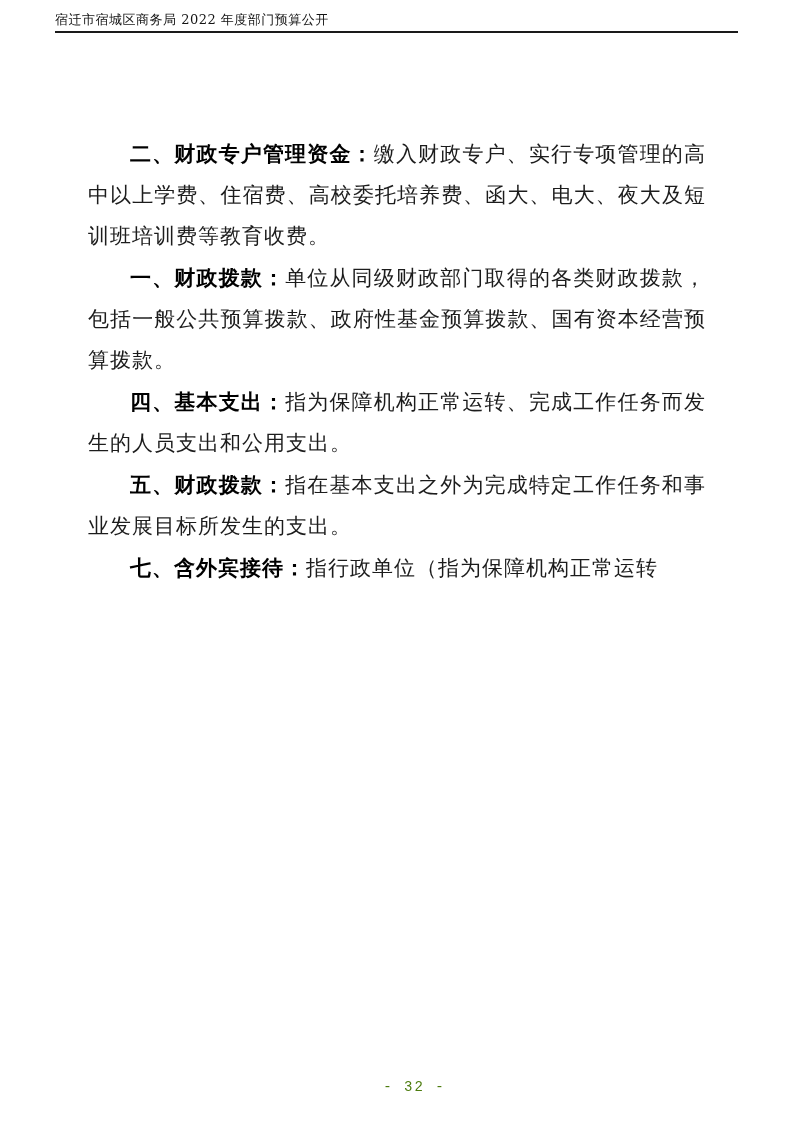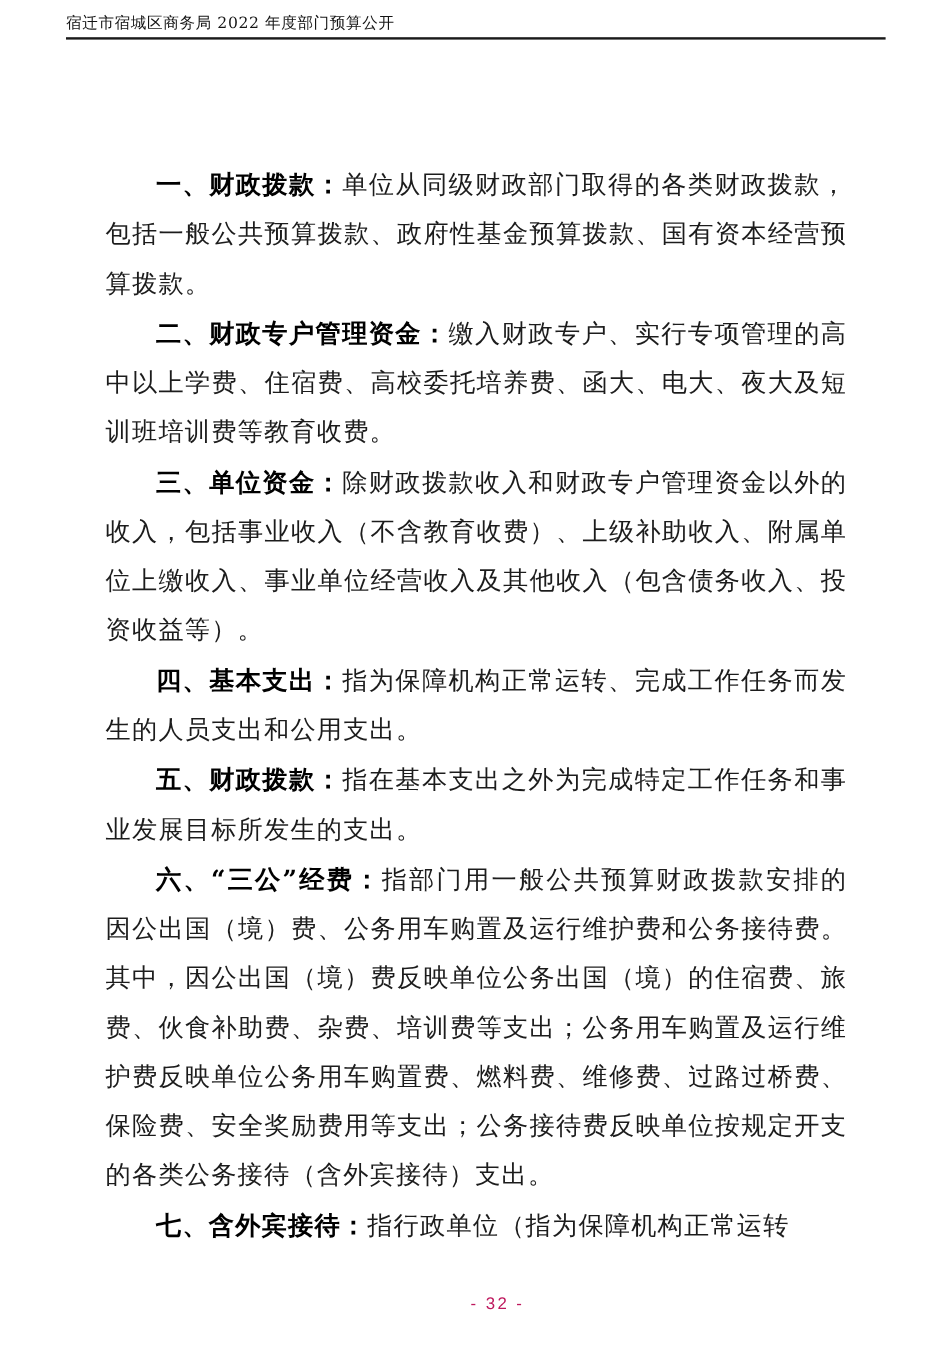--- a/index.html
+++ b/index.html
@@ -66,47 +66,45 @@
   .page-footer {
     position: absolute;
     left: 0;
     top: 1076px;
     width: 793px;
     text-align: center;
   }
   .page-number {
     font-size: 14px;
     letter-spacing: 2px;
-    color: #be185d;
-    font-family: Liberation Sans, sans-serif;
+    color: #4d7c0f;
+    font-family: Liberation Mono, monospace;
     margin-left: 36px;
   }
 </style>
 </head>
 <body>
 
 <div class="page">
 
   <div class="page-header">
     <span class="header-title">宿迁市宿城区商务局 2022 年度部门预算公开</span>
     <div class="header-rule"></div>
   </div>
 
   <div class="doc-body">
+  <p class="para"><span class="para-lead">二、财政专户管理资金：</span><span class="para-text">缴入财政专户、实行专项管理的高中以上学费、住宿费、高校委托培养费、函大、电大、夜大及短训班培训费等教育收费。</span></p>
+
   <p class="para"><span class="para-lead">一、财政拨款：</span><span class="para-text">单位从同级财政部门取得的各类财政拨款，包括一般公共预算拨款、政府性基金预算拨款、国有资本经营预算拨款。</span></p>
 
-  <p class="para"><span class="para-lead">二、财政专户管理资金：</span><span class="para-text">缴入财政专户、实行专项管理的高中以上学费、住宿费、高校委托培养费、函大、电大、夜大及短训班培训费等教育收费。</span></p>
-
-  <p class="para"><span class="para-lead">三、单位资金：</span><span class="para-text">除财政拨款收入和财政专户管理资金以外的收入，包括事业收入（不含教育收费）、上级补助收入、附属单位上缴收入、事业单位经营收入及其他收入（包含债务收入、投资收益等）。</span></p>
 
   <p class="para"><span class="para-lead">四、基本支出：</span><span class="para-text">指为保障机构正常运转、完成工作任务而发生的人员支出和公用支出。</span></p>
 
   <p class="para"><span class="para-lead">五、财政拨款：</span><span class="para-text">指在基本支出之外为完成特定工作任务和事业发展目标所发生的支出。</span></p>
 
-  <p class="para"><span class="para-lead">六、“三公”经费：</span><span class="para-text">指部门用一般公共预算财政拨款安排的因公出国（境）费、公务用车购置及运行维护费和公务接待费。其中，因公出国（境）费反映单位公务出国（境）的住宿费、旅费、伙食补助费、杂费、培训费等支出；公务用车购置及运行维护费反映单位公务用车购置费、燃料费、维修费、过路过桥费、保险费、安全奖励费用等支出；公务接待费反映单位按规定开支的各类公务接待（含外宾接待）支出。</span></p>
 
   <p class="para"><span class="para-lead">七、含外宾接待：</span><span class="para-text">指行政单位（指为保障机构正常运转</span></p>
 </div>
 
   <div class="page-footer">
     <span class="page-number">- 32 -</span>
   </div>
 
 </div>
 

